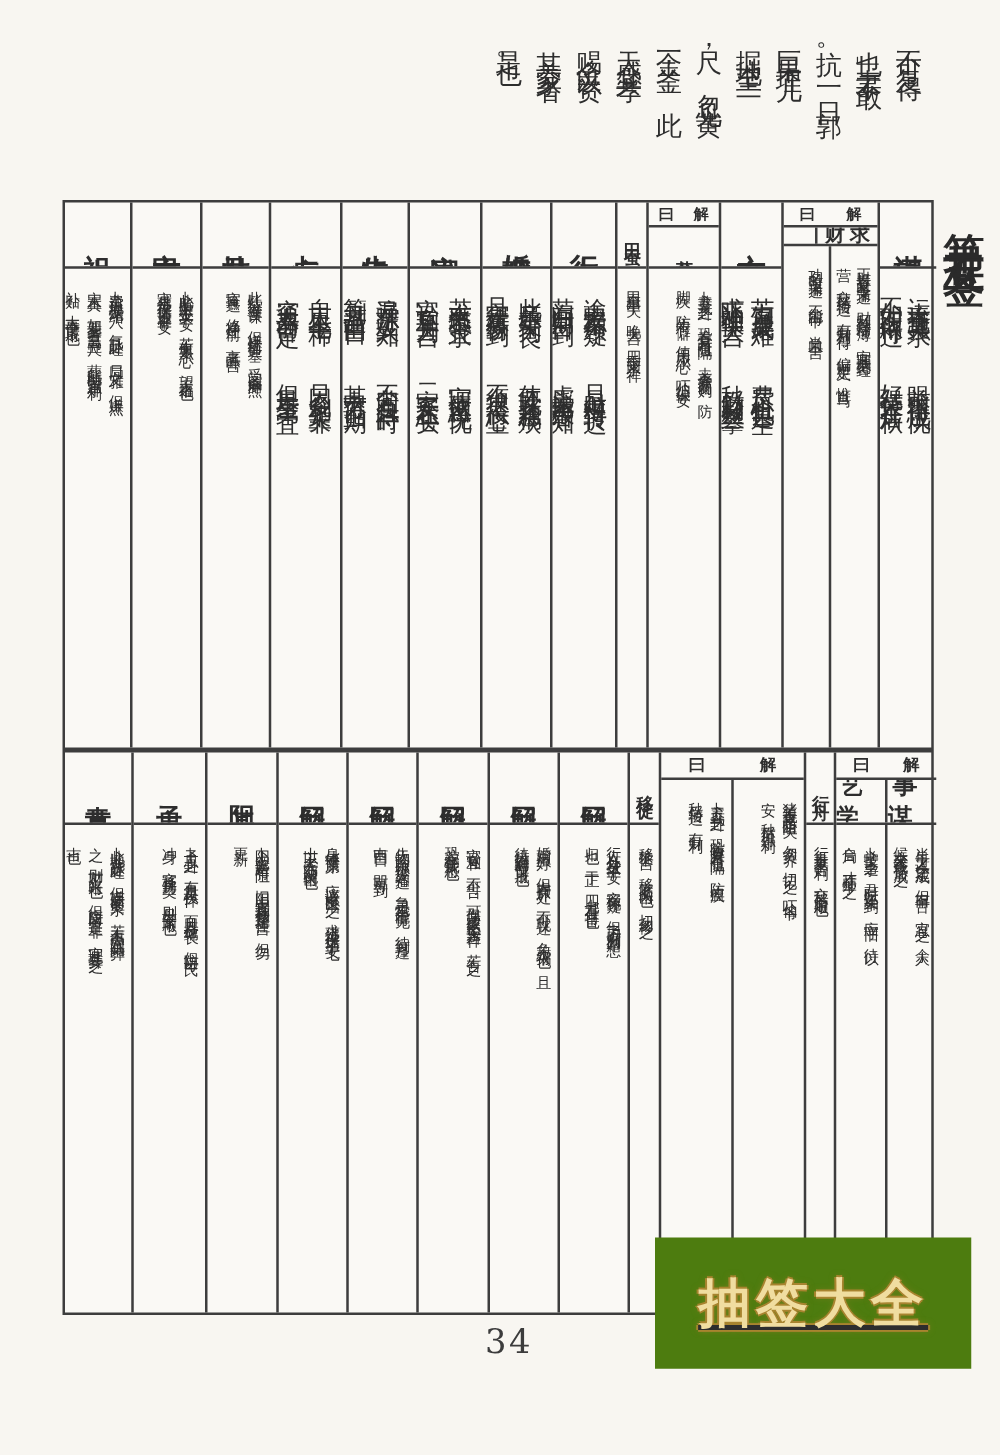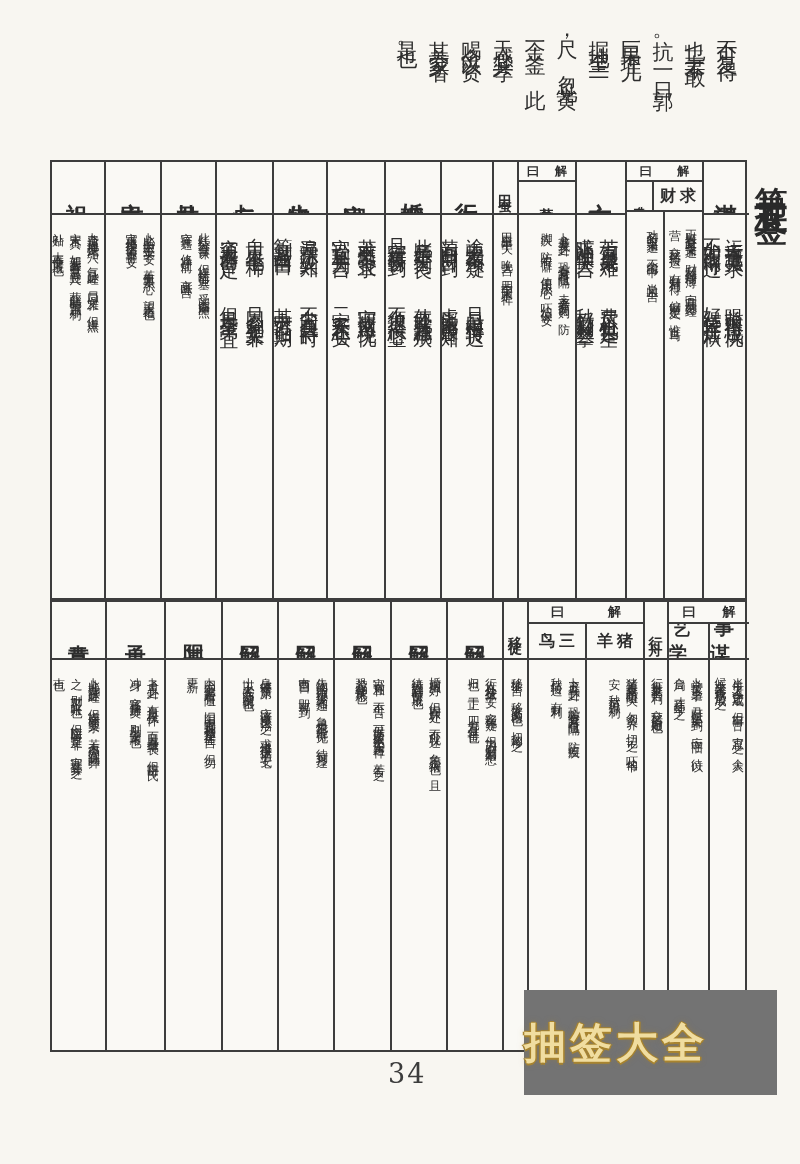--- a/index.html
+++ b/index.html
@@ -34,35 +34,35 @@
   .tbl-1 .hd { height: 53px; }
   .tbl-2 .hd { height: 58px; }
   .hd-lg { font-size: 23px; font-weight: bold; letter-spacing: 3px; }
   .hd-md { font-size: 21px; font-weight: bold; letter-spacing: 2px; }
   .hd-nar { font-size: 14px; font-weight: bold; letter-spacing: 5px; }
   .hd-sub { font-size: 14px; font-weight: bold; letter-spacing: 1px; }
 
   .strip { height: 20px; border-bottom: 2px solid #3d3d3d; display: flex; align-items: center; justify-content: space-around; font-size: 12px; font-weight: bold; }
   .tbl-2 .strip { height: 22px; font-size: 13px; }
   .subrow { display: flex; border-bottom: 2px solid #3d3d3d; }
-  .tbl-1 .subrow { height: 30px; }
+  .tbl-1 .subrow { height: 15px; }
   .tbl-2 .subrow { height: 36px; }
   .subcell { display: flex; align-items: center; justify-content: center; overflow: hidden; }
   .pair { font-size: 16px; font-weight: bold; letter-spacing: 4px; text-indent: 4px; }
   .grp-bodies { display: flex; flex: 1; min-height: 0; }
   .br2 { border-right: 2px solid #3d3d3d; }
 
   .bd { flex: 1; min-height: 0; padding: 8px 3px 4px 2px; overflow: hidden; display: flex; justify-content: flex-end; align-items: flex-start; }
   .poem { font-size: 19px; line-height: 26px; letter-spacing: 3.5px; font-weight: 500; }
   .sm   { font-size: 12px; line-height: 17.5px; letter-spacing: 2.5px; }
 
   .watermark {
     position: absolute; left: 524px; top: 990px; width: 253px; height: 105px;
-    background: #737373; z-index: 6;
-    display: flex; align-items: center; 
+    background: #4d7c0f; z-index: 6;
+    display: flex; align-items: center; justify-content: center; text-decoration: underline;
   }
   .watermark-text {
     font-size: 42px; font-weight: bold; letter-spacing: 4px; color: #f0dda0;
     text-shadow: 1.5px 0 #a8842f, -1.5px 0 #a8842f, 0 1.5px #a8842f, 0 -1.5px #a8842f, 0 0 6px rgba(168,132,47,.55);
   }
   .page-number {
     position: absolute; left: 388px; top: 1058px;
     font-family: "DejaVu Serif", serif; font-size: 27px; color: #3c3c3c; letter-spacing: 2px;
   }
 </style>
@@ -326,28 +326,20 @@
     <div class="bd" style="padding:8px 2px 4px 1px">
         <div class="v sm">移徒不吉　移之不顺凶也　切勿移之</div>
       </div>
   </div>
 
   <div class="grp" style="width:116px">
     <div class="strip">
         <span>曰</span>
         <span>解</span>
       </div>
-    <div class="subrow">
-      <div class="subcell br2" style="width:58px">
-          <span class="pair">鸟三</span>
-        </div>
-      <div class="subcell" style="flex:1">
-          <span class="pair">羊猪</span>
-        </div>
-    </div>
     <div class="grp-bodies">
       <div class="bd br2" style="width:58px">
           <div class="v sm">卜养三鸟之卦　恐防春夏月有阻隔　防瘟疾
 秋后转运　有财利</div>
         </div>
       <div class="bd" style="flex:1">
           <div class="v sm">猪羊春夏恐防阻失　勿贪养　切记之　吓伯爷
 安　秋后可得小利</div>
         </div>
     </div>

